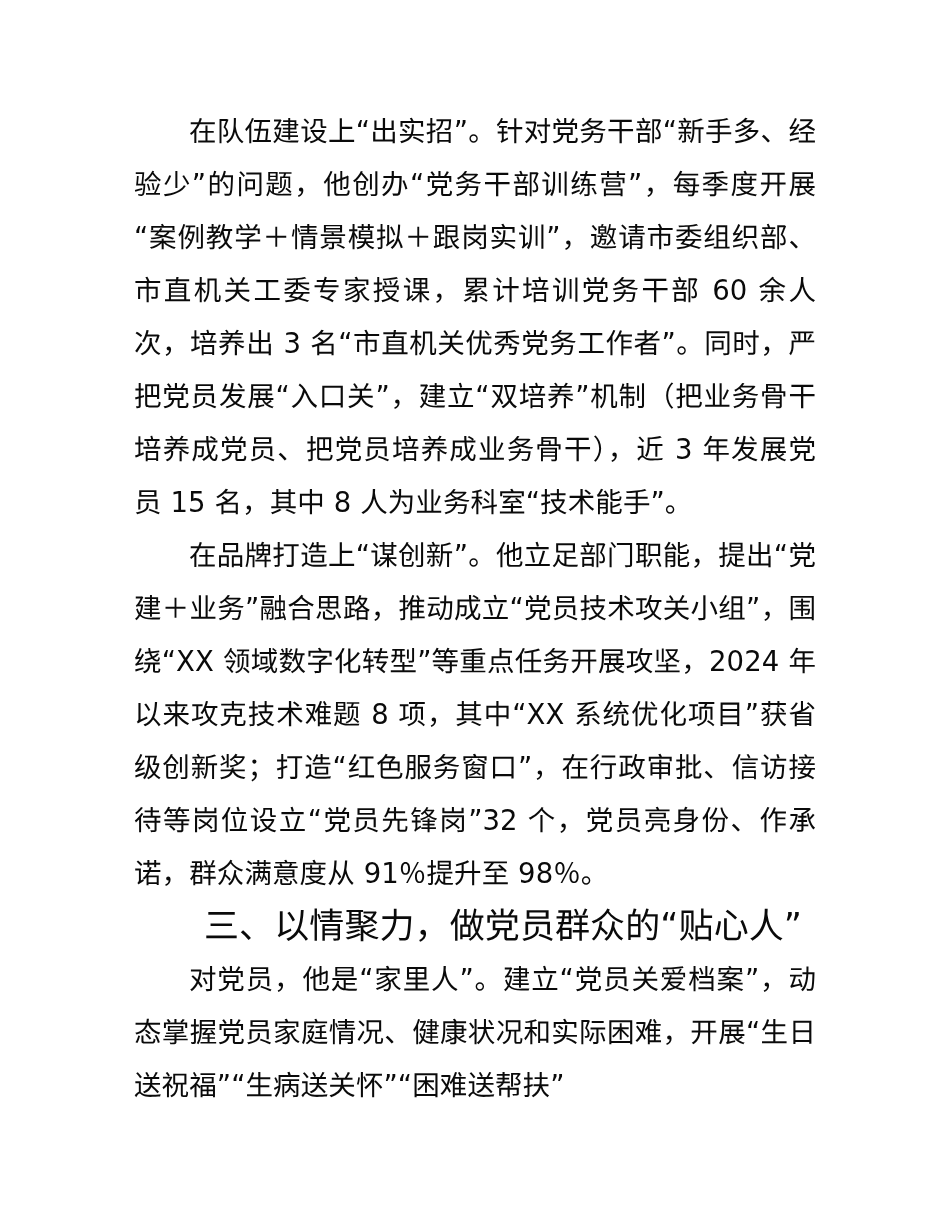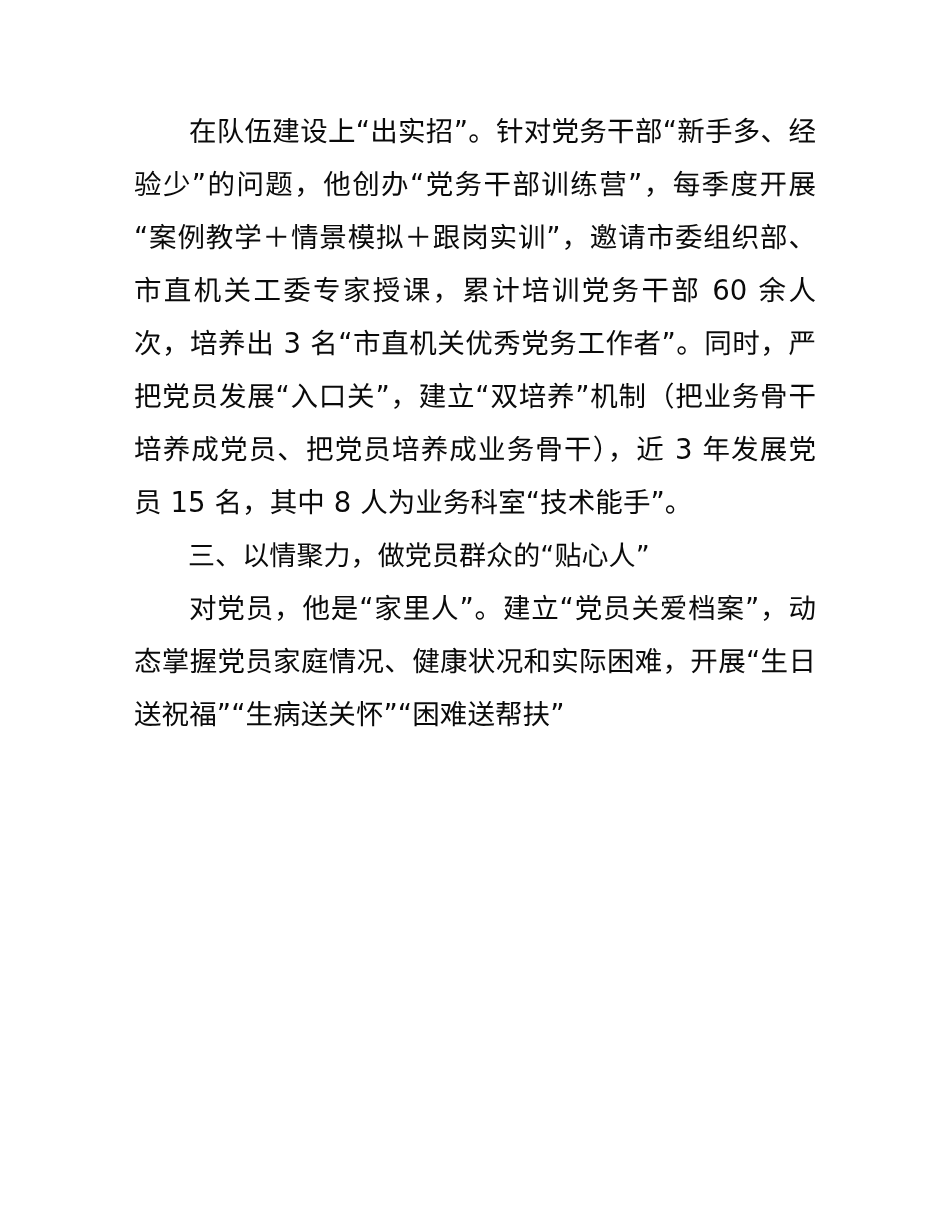--- a/index.html
+++ b/index.html
@@ -46,41 +46,42 @@
     word-break: break-all;
   }
 
   .para + .para {
     margin-top: 0px;
   }
 
   
   .heading {
     margin: 0;
-    font-size: 27px;
+    font-size: 35px;
     line-height: 53px;
     text-align: left;
     text-indent: 2em;
     letter-spacing: 0.1px;
     color: #0a0a0a;
   }
 
   
   .para:last-of-type {
     text-align: justify;
   }
 </style>
 </head>
 <body>
 
 <div id="page">
   <div id="doc-body">
 
     <p class="para">在队伍建设上“出实招”。针对党务干部“新手多、经验少”的问题，他创办“党务干部训练营”，每季度开展“案例教学＋情景模拟＋跟岗实训”，邀请市委组织部、市直机关工委专家授课，累计培训党务干部 60 余人次，培养出 3 名“市直机关优秀党务工作者”。同时，严把党员发展“入口关”，建立“双培养”机制（把业务骨干培养成党员、把党员培养成业务骨干），近 3 年发展党员 15 名，其中 8 人为业务科室“技术能手”。</p>
 
+    <p class="para">在品牌打造上“谋创新”。他立足部门职能，提出“党建＋业务”融合思路，推动成立“党员技术攻关小组”，围绕“XX 领域数字化转型”等重点任务开展攻坚，2024 年以来攻克技术难题 8 项，其中“XX 系统优化项目”获省级创新奖；打造“红色服务窗口”，在行政审批、信访接待等岗位设立“党员先锋岗”32 个，党员亮身份、作承诺，群众满意度从 91％提升至 98％。</p>
 
     <p class="heading">三、以情聚力，做党员群众的“贴心人”</p>
 
 
     <p class="para">对党员，他是“家里人”。建立“党员关爱档案”，动态掌握党员家庭情况、健康状况和实际困难，开展“生日送祝福”“生病送关怀”“困难送帮扶”</p>
 
   </div>
 </div>
 
 </body></html>

